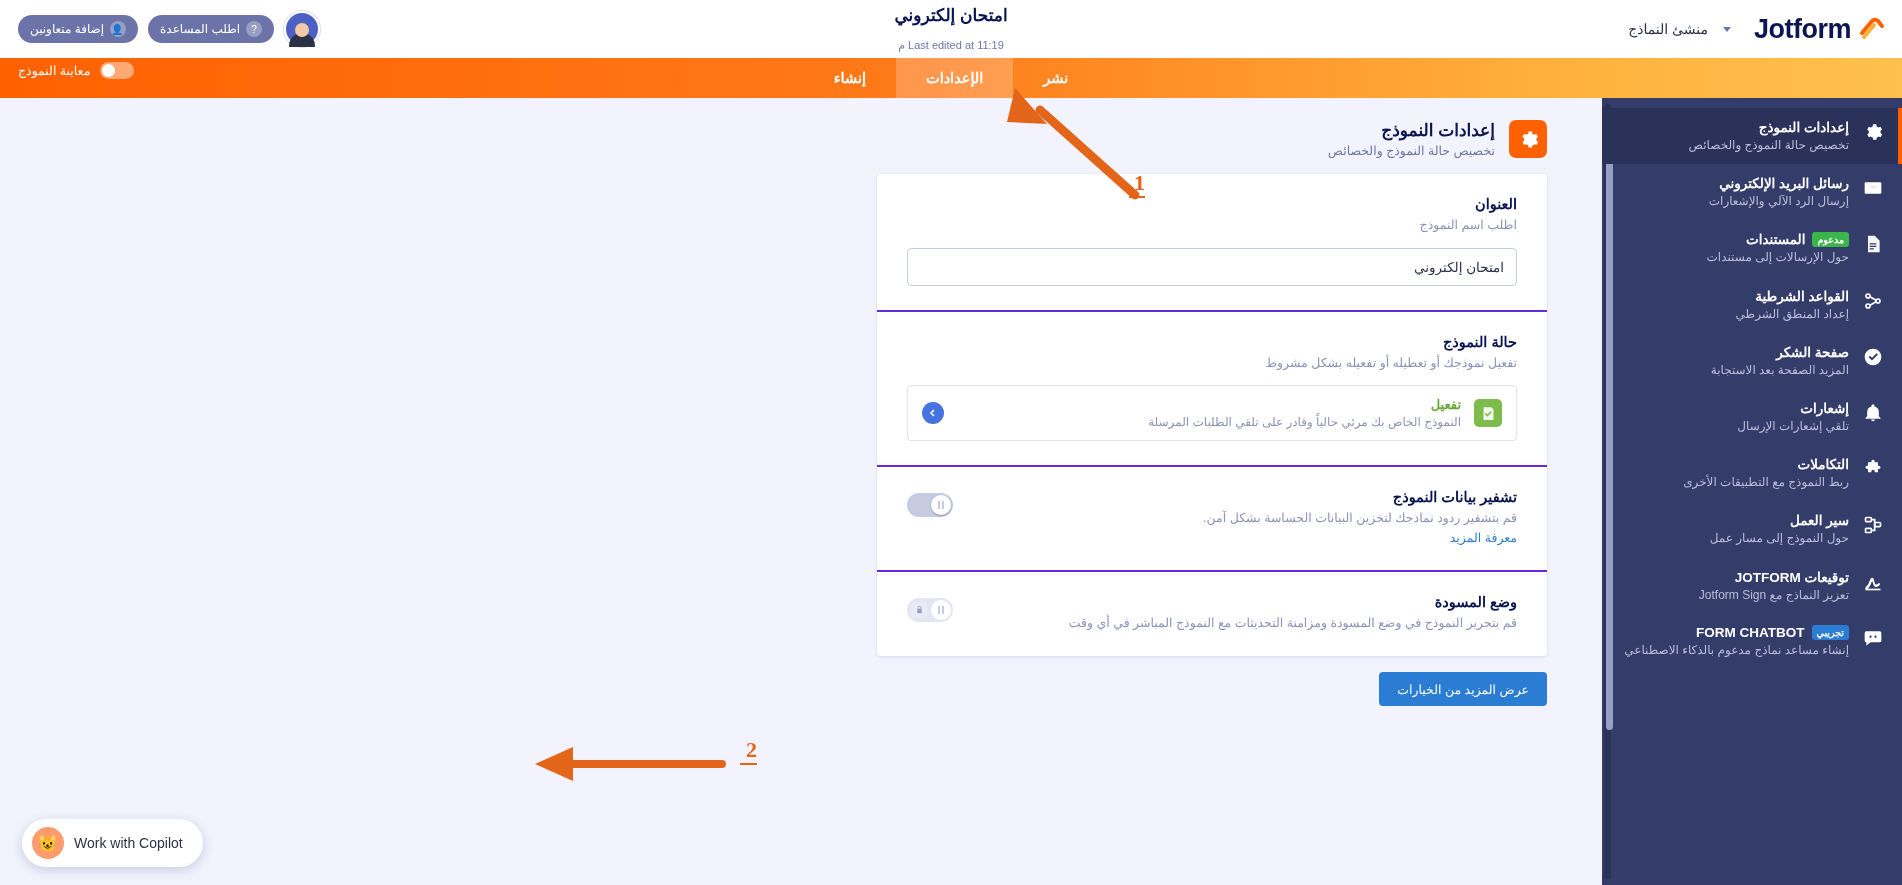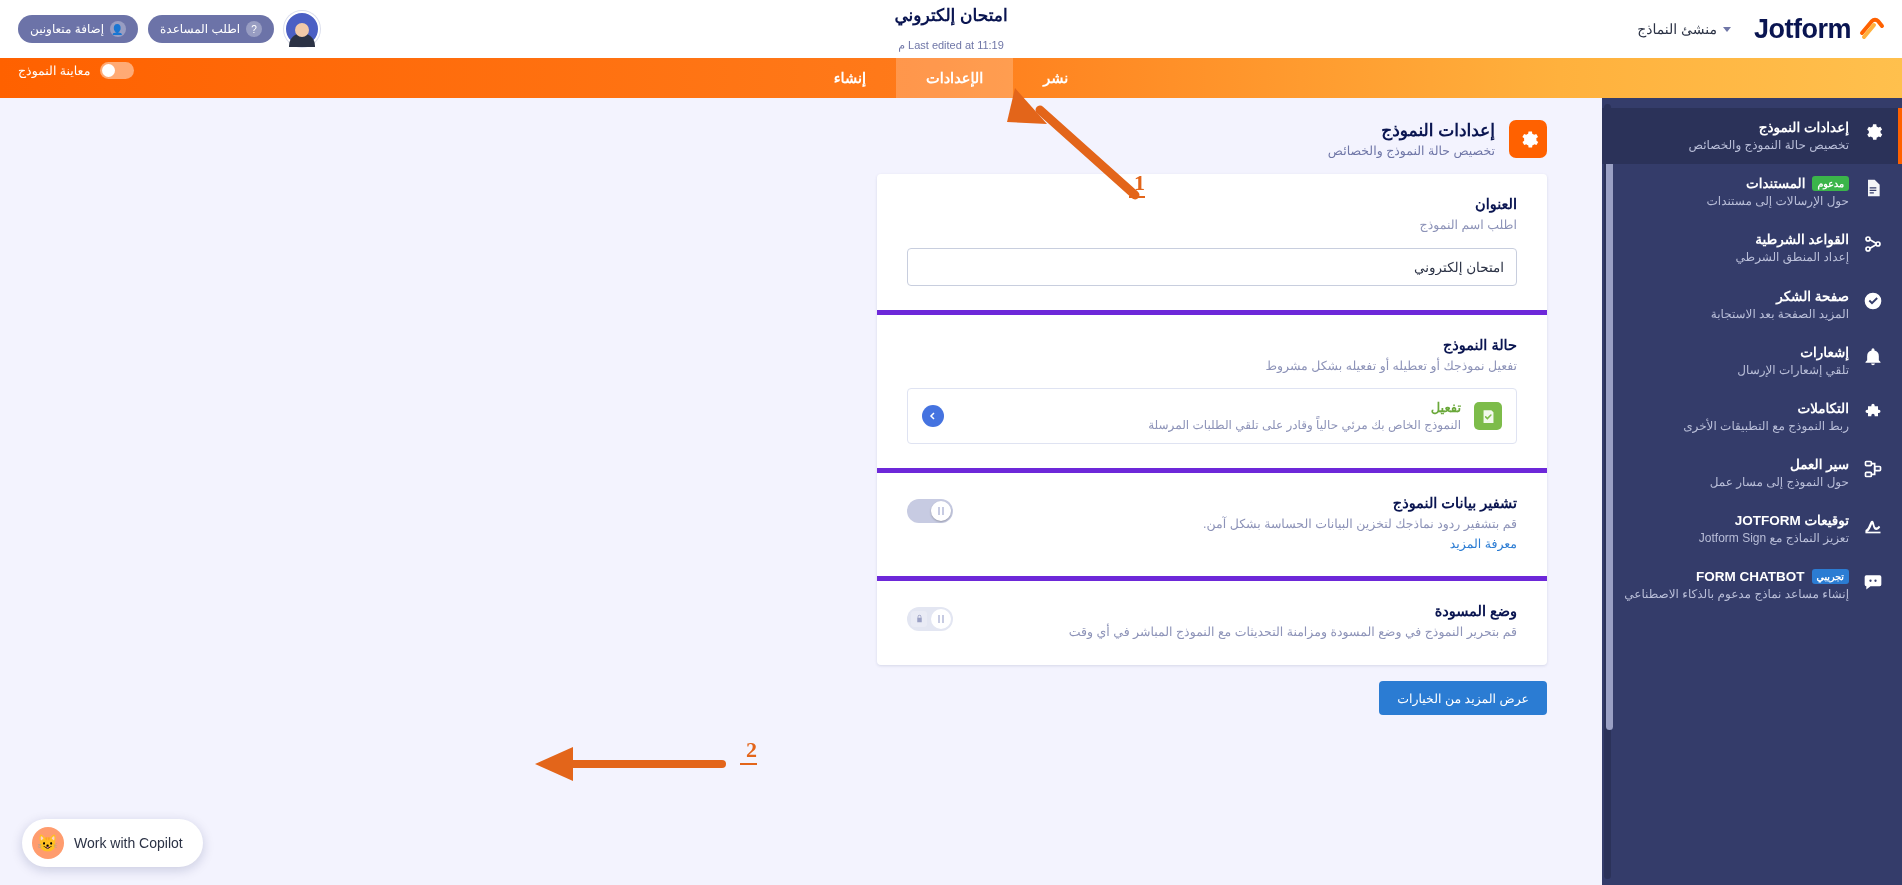--- a/index.html
+++ b/index.html
@@ -28,21 +28,21 @@
   .logo-mark {
     width: 30px; height: 30px;
     display: inline-block;
     position: relative;
   }
   .logo-text {
     font-size: 27px; font-weight: bold; color: #0a1551;
     letter-spacing: -0.5px;
   }
   .form-picker {
-    display: flex; align-items: center; gap: 6px;
+    display: flex; align-items: center; gap: 15px;
     font-size: 14px; color: #2b3245; padding: 5px 9px;
     border-radius: 4px; cursor: pointer;
   }
   .chev {
     width: 0; height: 0;
     border-left: 4.5px solid transparent;
     border-right: 4.5px solid transparent;
     border-top: 5px solid #6f76a7;
   }
 
@@ -161,21 +161,21 @@
     display: flex; align-items: center; justify-content: center; flex: none;
   }
   .head-title { font-size: 17px; font-weight: bold; color: #0a1551; }
   .head-sub { font-size: 12.5px; color: #6f76a7; margin-top: 2px; }
 
   .card {
     width: 670px; background: #fff; border-radius: 4px;
     box-shadow: 0 1px 3px rgba(10,21,81,.12);
     overflow: hidden;
   }
-  .sect { padding: 22px 30px 24px 30px; border-bottom: 5px solid #6d28d9; position: relative; }
+  .sect { padding: 22px 30px 24px 30px; border-bottom: 2px solid #6d28d9; position: relative; }
   .sect:last-child { border-bottom: none; border-radius: 20px; }
   .sect-label { font-size: 14.5px; font-weight: bold; color: #0a1551; }
   .sect-desc { font-size: 12.5px; color: #8d93b8; margin-top: 5px; line-height: 1.4; }
   .text-input {
     margin-top: 13px; width: 100%; height: 38px;
     border: 1px solid #c8cede; border-radius: 4px;
     padding: 0 12px; font-size: 13.5px; color: #2b3245;
     font-family: "Liberation Sans", sans-serif; background: #fff;
   }
   .status-box {
@@ -324,20 +324,33 @@
         </svg>
       </span>
       <span class="side-txt">
         <span class="side-title">
           <span>إعدادات النموذج</span>
         </span>
         <span class="side-desc">تخصيص حالة النموذج والخصائص</span>
       </span>
     </div>
 
+    <div class="side-item">
+      <span class="side-ico">
+        <svg width="20" height="20" viewBox="0 0 24 24" fill="#ffffff">
+          <path d="M3 5h18a1 1 0 0 1 1 1v12a1 1 0 0 1-1 1H3a1 1 0 0 1-1-1V6a1 1 0 0 1 1-1zm9 7L4 6.8V7l8 5.2L20 7v-.2L12 12z"></path>
+        </svg>
+      </span>
+      <span class="side-txt">
+        <span class="side-title">
+          <span>رسائل البريد الإلكتروني</span>
+        </span>
+        <span class="side-desc">إرسال الرد الآلي والإشعارات</span>
+      </span>
+    </div>
 
     <div class="side-item">
       <span class="side-ico">
         <svg width="20" height="20" viewBox="0 0 24 24" fill="#ffffff">
           <path d="M6 2h8l6 6v14H6z" opacity=".95"></path>
           <path d="M8 11h8v1.5H8zm0 3h8v1.5H8zm0 3h5v1.5H8z" fill="#343c6a"></path>
         </svg>
       </span>
       <span class="side-txt">
         <span class="side-title">

